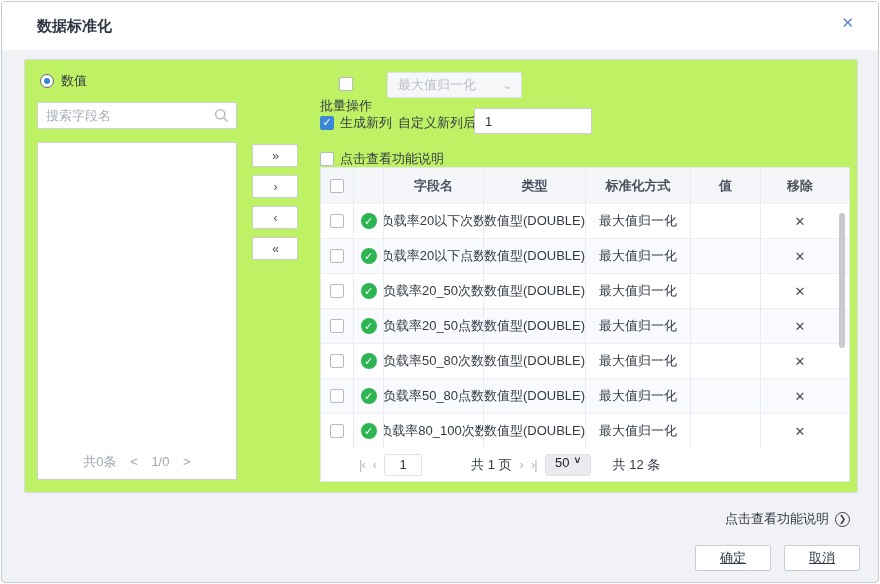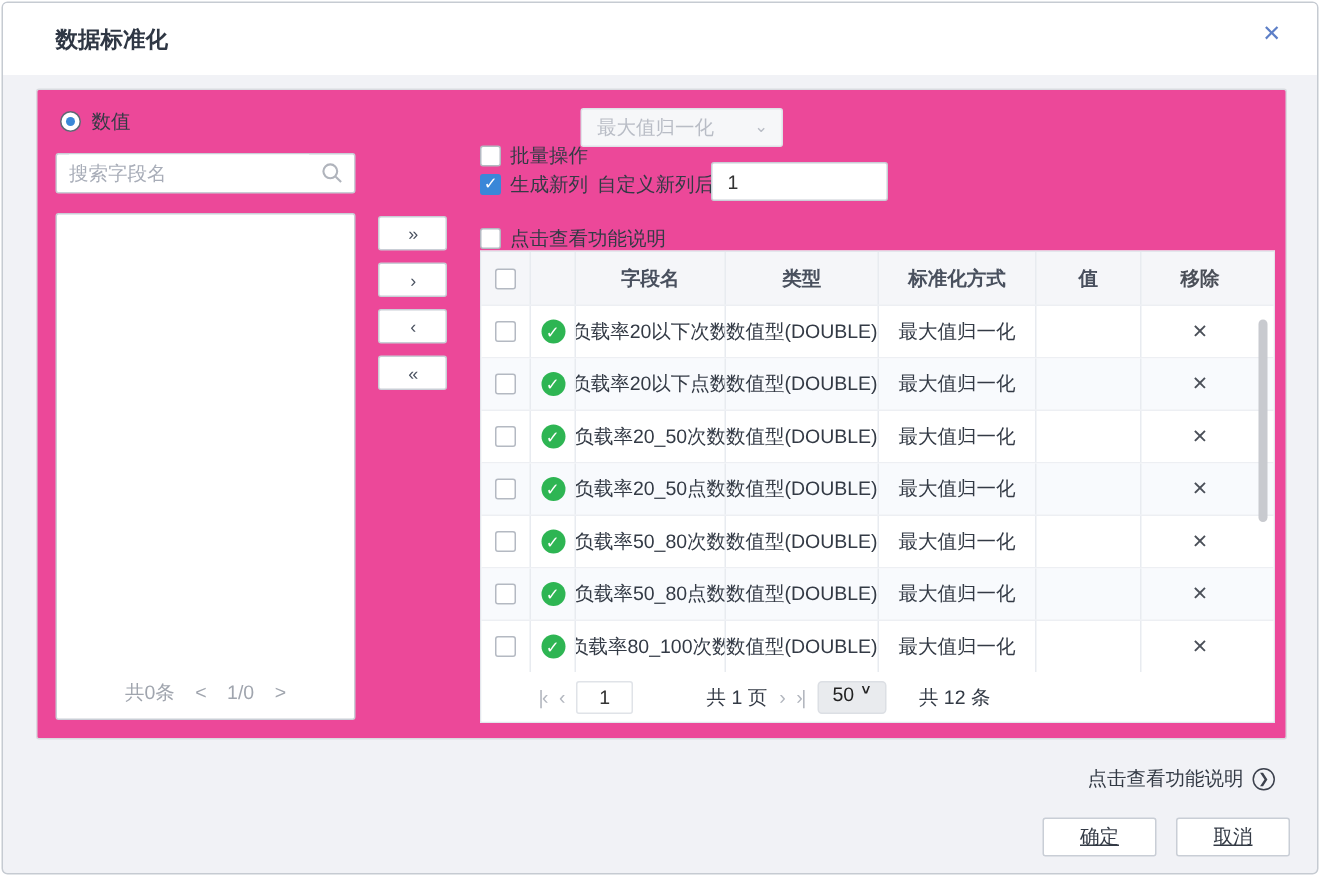--- a/index.html
+++ b/index.html
@@ -5,21 +5,21 @@
   * { margin:0; padding:0; box-sizing:border-box; }
   html,body { width:880px; height:584px; }
   body { font-family:"Liberation Sans","DejaVu Sans",sans-serif; font-size:13px; color:#333a45; background:#fff; }
 
   .dialog { position:relative; width:878px; height:582px; margin:1px; border:1px solid #c6cbd2; border-radius:4px; background:#f1f2f6; overflow:hidden;padding-left:40px; }
 
   .dlg-header { position:absolute; top:0; left:0; right:0; height:48px; background:#fff; }
   .dlg-title { position:absolute; left:35px; top:15px; font-size:15px; font-weight:bold; color:#2f3744; }
   .dlg-close { position:absolute; right:24px; top:13px; font-size:15px; color:#5d7fc7; cursor:pointer; line-height:1; }
 
-  .panel { position:absolute; left:22px; top:57px; width:834px; height:434px; background:#ec4899; border:1px solid #d9dbe0; border-radius:2px; }
+  .panel { position:absolute; left:22px; top:57px; width:834px; height:434px; background:#bef264; border:1px solid #d9dbe0; border-radius:2px; }
 
   
   .radio-row { position:absolute; left:15px; top:12px; display:flex; align-items:center; gap:7px; }
   .radio { width:14px; height:14px; border:1px solid #5f6775; border-radius:50%; position:relative; background:#fff; }
   .radio::after { content:""; position:absolute; left:3px; top:3px; width:6px; height:6px; border-radius:50%; background:#3a87d8; }
 
   .search-box { position:absolute; left:12px; top:42px; width:200px; height:27px; border:1px solid #c9ced6; border-radius:2px; background:#fff; }
   .search-box input { position:absolute; left:8px; top:0; width:160px; height:25px; border:0; outline:none; font-size:13px; color:#333; font-family:inherit; }
   .search-box input::placeholder { color:#a8adb8; }
   .search-ic { position:absolute; right:7px; top:5px; }
@@ -30,21 +30,21 @@
 
   
   .xfer { position:absolute; left:227px; top:84px; width:46px; }
   .xfer button { display:block; width:46px; height:23px; margin-bottom:8px; background:#fff; border:1px solid #c9ced6; border-radius:2px; color:#4a5260; font-size:12px; letter-spacing:-1px; cursor:pointer; font-family:inherit; }
 
   
   .cb { display:inline-block; width:14px; height:14px; border:1px solid #b4b9c2; border-radius:2px; background:#fff; flex:none; }
   .cb.checked { background:#3a87d8; border-color:#3a87d8; position:relative; }
   .cb.checked::after { content:"✓"; position:absolute; left:1.5px; top:-1px; color:#fff; font-size:11px; font-weight:bold; }
   .opt-row { position:absolute; display:flex; align-items:center; gap:6px; color:#333a45; }
-  .row-batch { left:295px; top:35px; }
+  .row-batch { left:295px; top:17px;flex-direction:column; }
   .row-newcol { left:295px; top:54px; }
   .row-onlyout { left:295px; top:90px; }
   .sel-disabled { position:absolute; left:362px; top:12px; width:135px; height:26px; background:#f6f7f9; border:1px solid #dfe2e8; border-radius:2px; color:#b9bdc6; line-height:24px; padding-left:10px; }
   .sel-disabled .chev { position:absolute; right:9px; top:0; color:#b9bdc6; font-size:11px; }
   .suffix-input { position:absolute; left:449px; top:48px; width:118px; height:26px; border:1px solid #c9ced6; border-radius:2px; font-size:13px; color:#333; padding-left:10px; outline:none; font-family:inherit; background:#fff; }
 
   
   .tbl { position:absolute; left:295px; top:107px; width:530px; height:315px; border:1px solid #e3e6ec; background:#fff; }
   .trow, .thead { display:flex; align-items:stretch; border-bottom:1px solid #edeff3; }
   .thead { height:36px; background:#f5f6f9; color:#49505e; font-weight:bold; }

